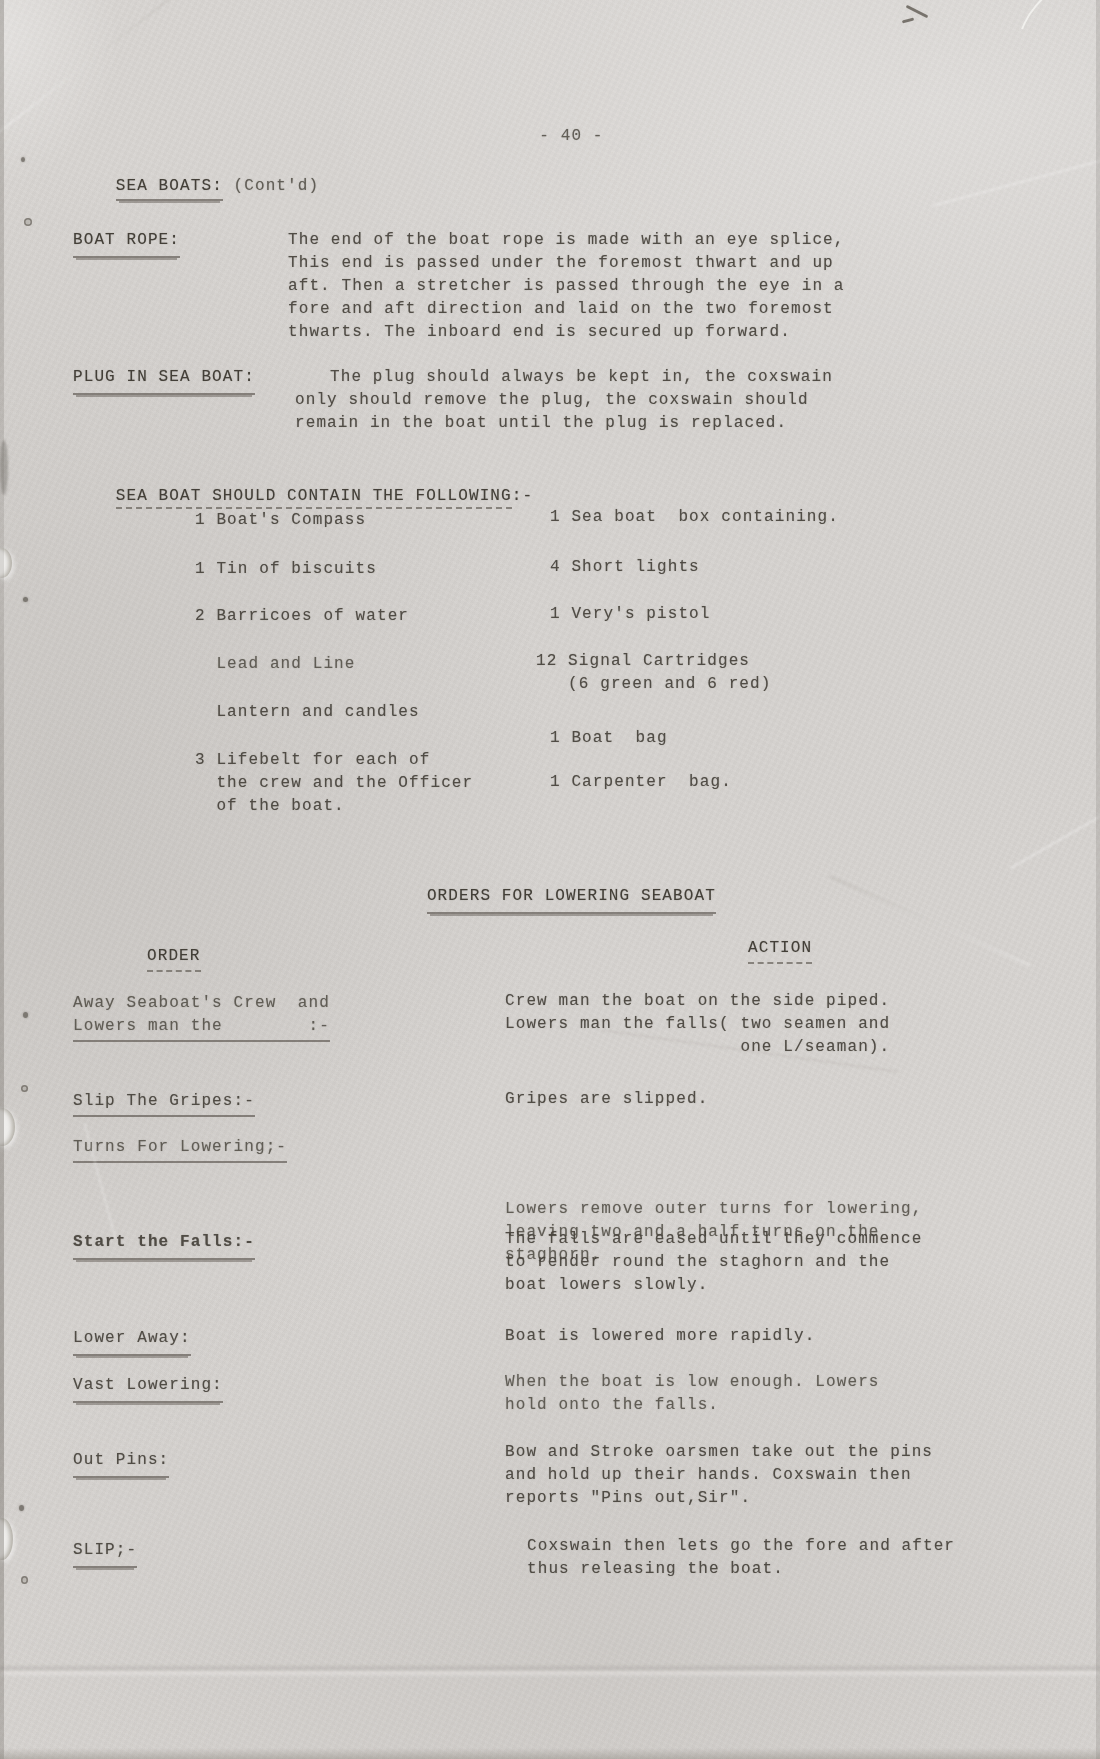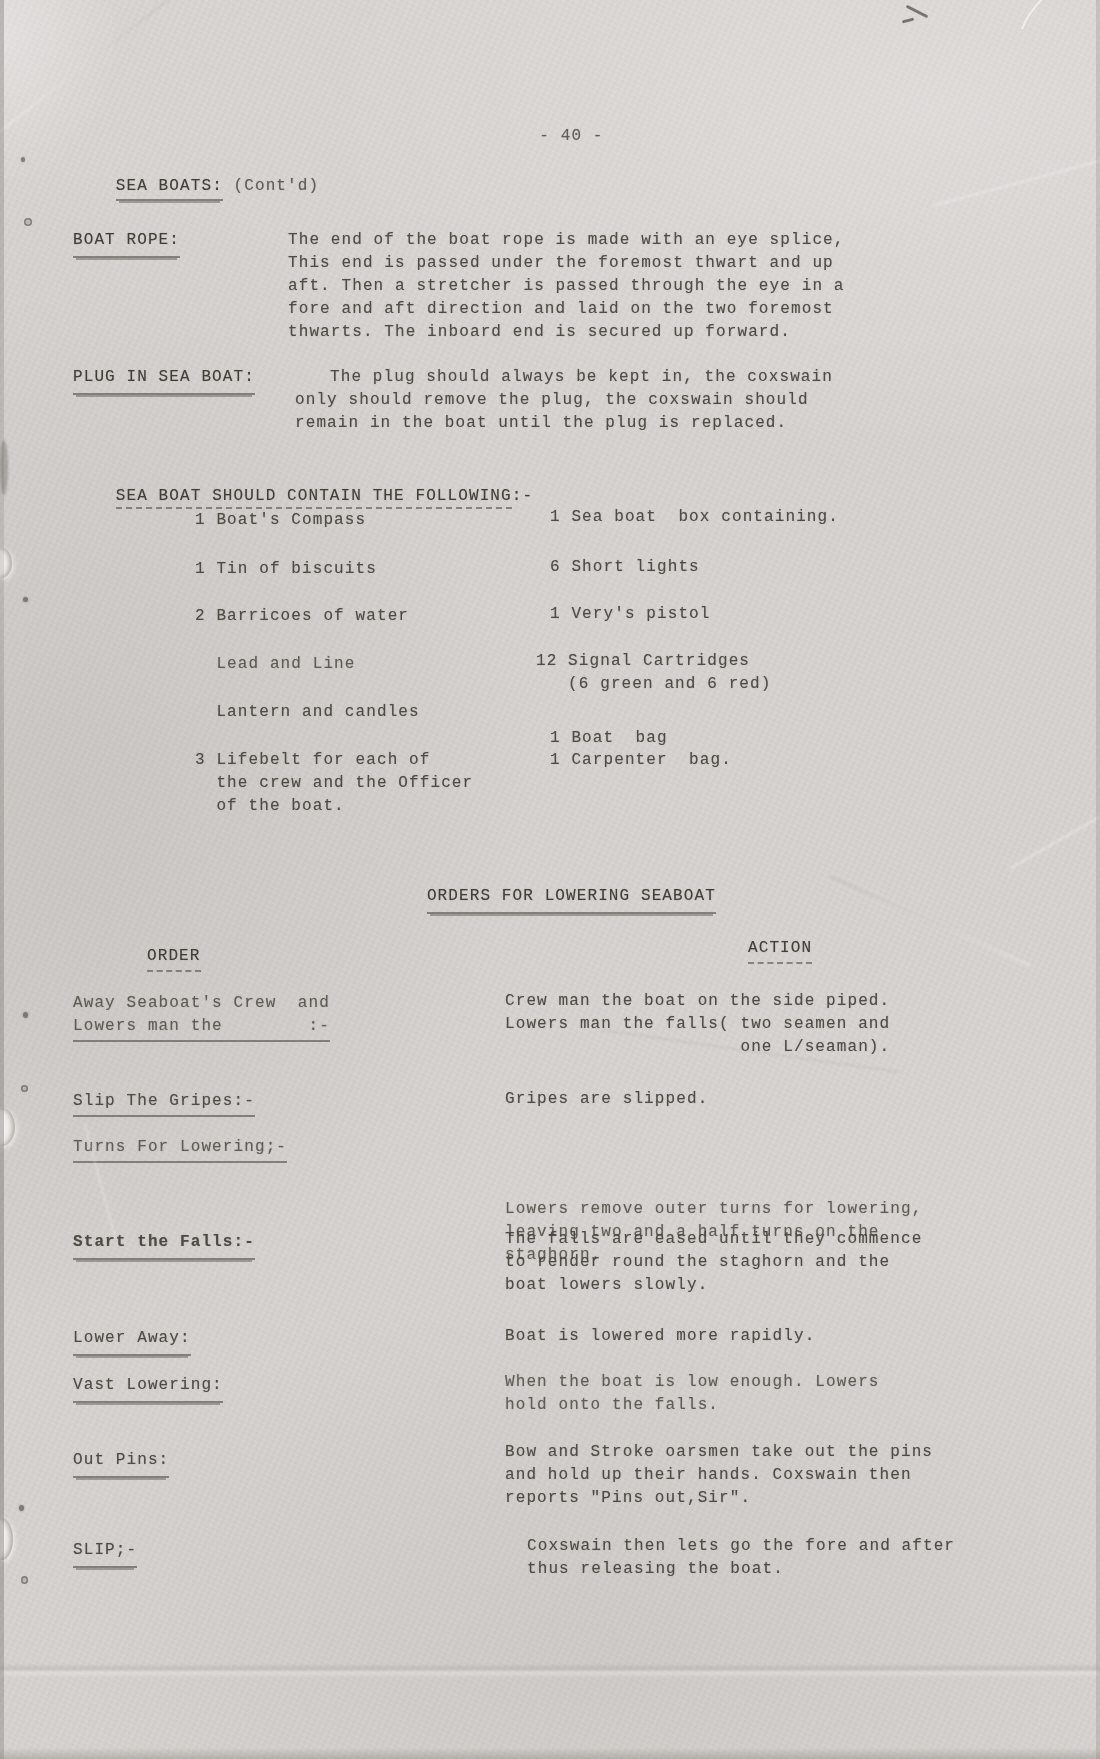--- a/index.html
+++ b/index.html
@@ -71,26 +71,26 @@
   <div class="t" style="left:195px;top:509px;">1 Boat's Compass</div>
   <div class="t" style="left:195px;top:558px;">1 Tin of biscuits</div>
   <div class="t" style="left:195px;top:605px;">2 Barricoes of water</div>
   <div class="t dim" style="left:195px;top:653px;">  Lead and Line</div>
   <div class="t" style="left:195px;top:701px;">  Lantern and candles</div>
   <div class="t" style="left:195px;top:749px;">3 Lifebelt for each of
   the crew and the Officer
   of the boat.</div>
 
   <div class="t" style="left:550px;top:506px;">1 Sea boat  box containing.</div>
-  <div class="t" style="left:550px;top:556px;">6 Short lights</div>
+  <div class="t" style="left:550px;top:556px;">4 Short lights</div>
   <div class="t" style="left:550px;top:603px;">1 Very's pistol</div>
   <div class="t" style="left:536px;top:650px;">12 Signal Cartridges
    (6 green and 6 red)</div>
   <div class="t" style="left:550px;top:727px;">1 Boat  bag</div>
-  <div class="t" style="left:550px;top:749px;">1 Carpenter  bag.</div>
+  <div class="t" style="left:550px;top:771px;">1 Carpenter  bag.</div>
 
   <div class="t dark center" style="top:862px;">
     <span class="u2">ORDERS FOR LOWERING SEABOAT</span>
   </div>
 
   <div class="t dark ud" style="left:147px;top:945px;">ORDER</div>
   <div class="t dark ud" style="left:748px;top:937px;">ACTION</div>
 
   <div class="t dim u1" style="left:73px;top:992px;">Away Seaboat's Crew  and
 Lowers man the        :-</div>

